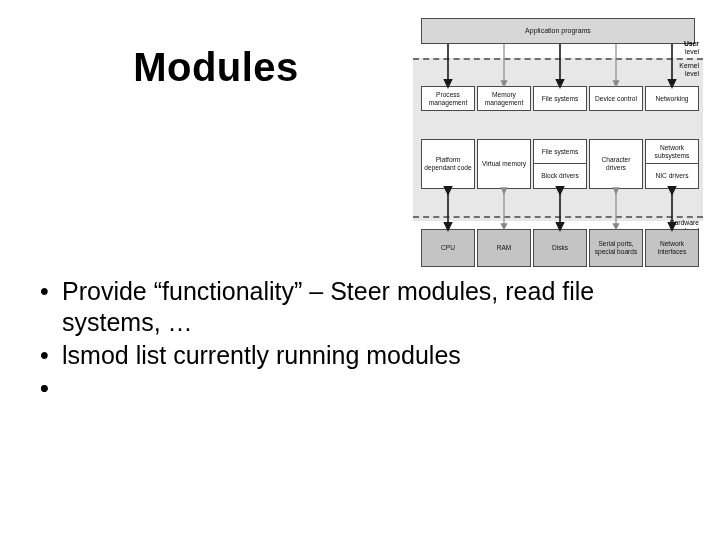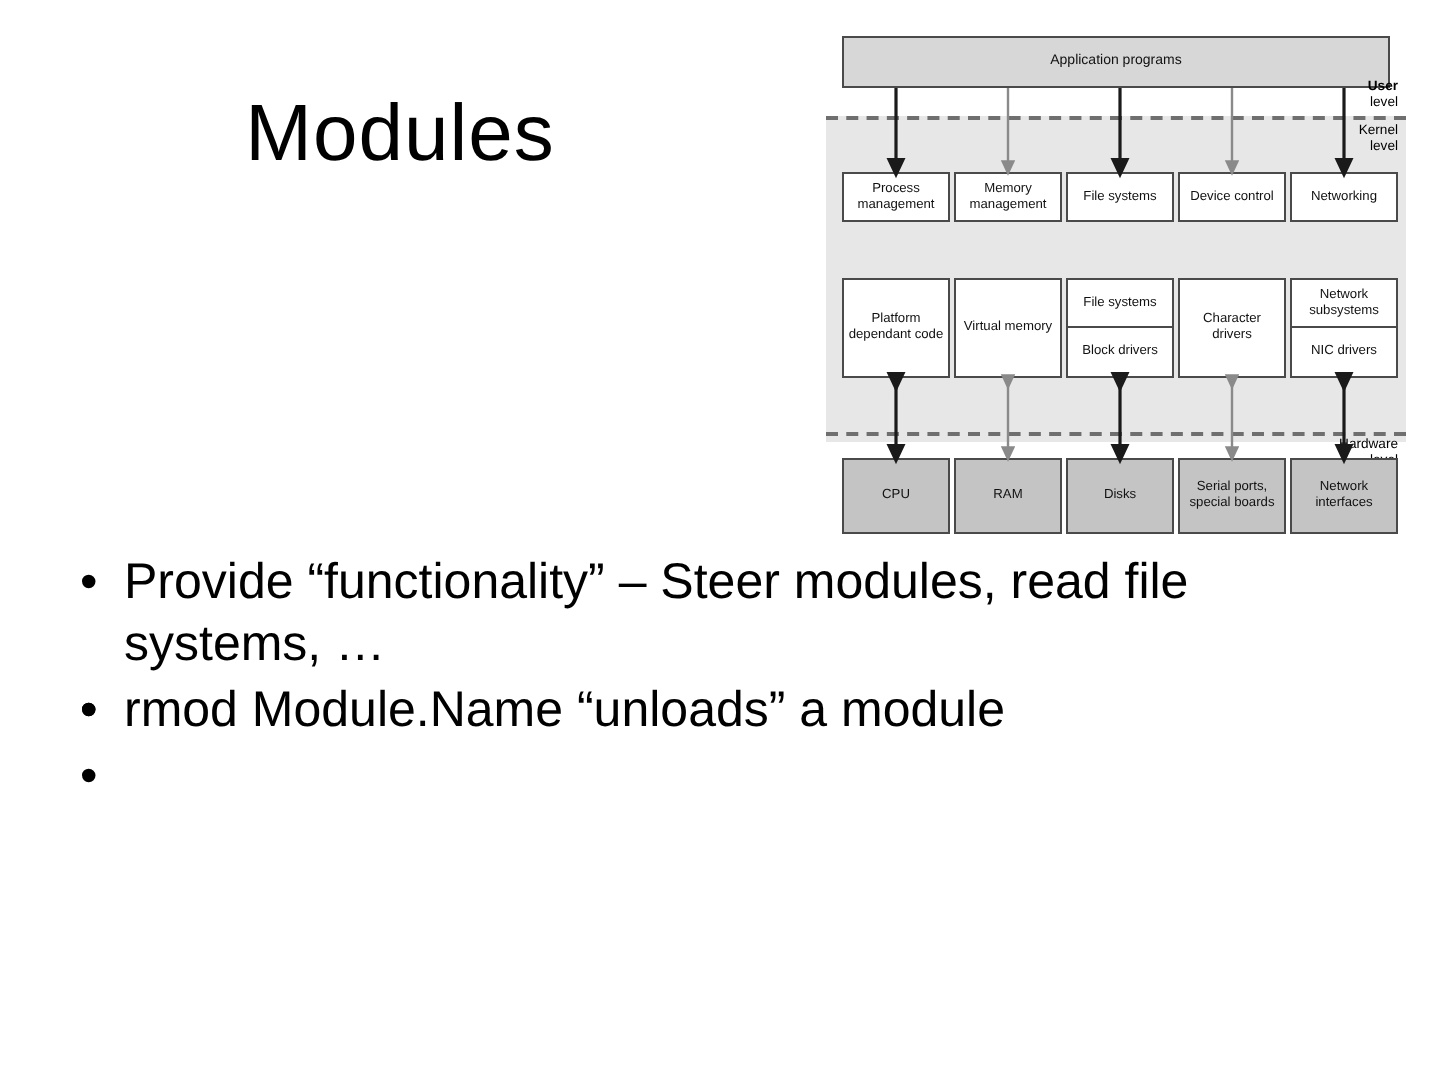--- a/index.html
+++ b/index.html
@@ -12,27 +12,27 @@
     height: 540px;
     position: relative;
     overflow: hidden;
     font-family: "Liberation Sans", sans-serif;
     color: #000000;
   }
 
   
   #slide-title {
     position: absolute;
-    left: 0px;
+    left: 16px;
     top: 42px;
     width: 400px;
     text-align: center;
     font-size: 40px;
     line-height: 50px;
-    font-weight: 400;
+    font-weight: 700;
     color: #000;
     letter-spacing: 0.5px;
   }
 
   
   #bullet-list {
     position: absolute;
     left: 26px;
     top: 276px;
     width: 672px;
@@ -154,24 +154,24 @@
 
 <div id="slide-title">Modules</div>
 
 <ul id="bullet-list">
   <li class="bullet-item">
     <span class="bullet-dot">•</span>
     <span>Provide “functionality” – Steer modules, read file systems, …</span>
   </li>
   <li class="bullet-item">
     <span class="bullet-dot">•</span>
-  </li>
-  <li class="bullet-item">
-    <span class="bullet-dot">•</span>
-    <span>rmod Module.Name “unloads” a module</span>
+    <span>lsmod list currently running modules</span>
+  </li>
+  <li class="bullet-item">
+    <span class="bullet-dot">•</span>
   </li>
   <li class="bullet-item">
     <span class="bullet-dot">•</span>
   </li>
 </ul>
 
 <div id="diagram">
 
   <div class="region" id="kernel-band"></div>
 

